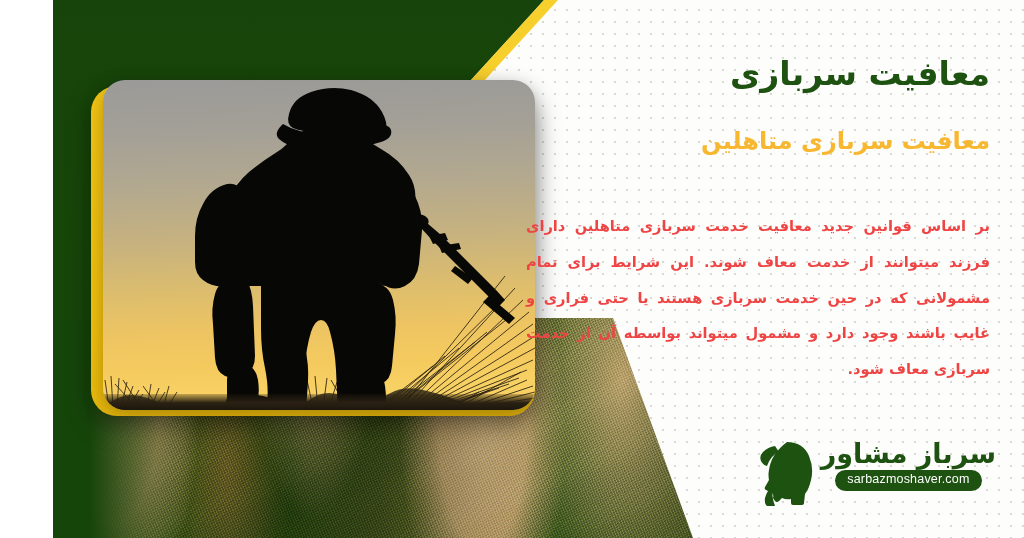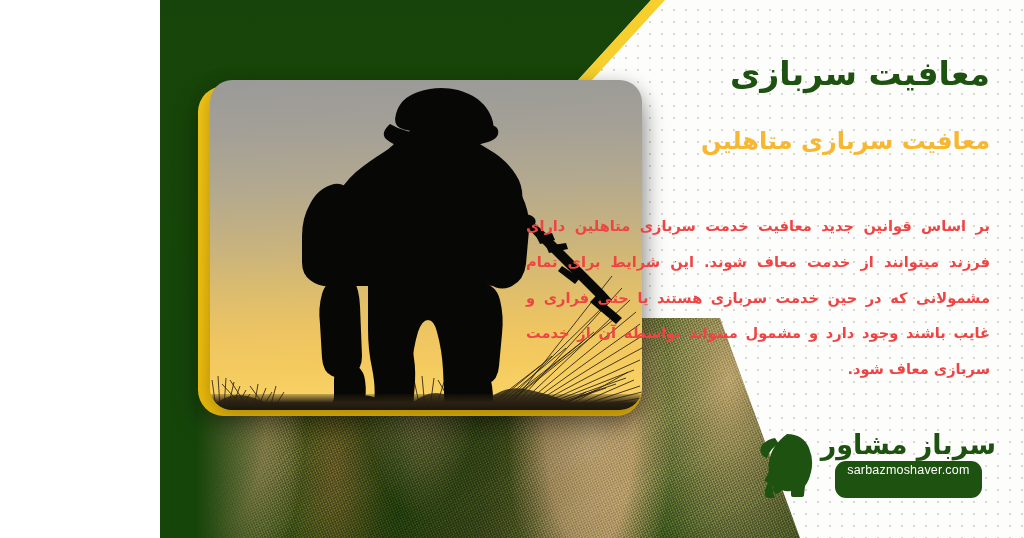--- a/index.html
+++ b/index.html
@@ -8,21 +8,21 @@
   html, body {
     width: 1024px;
     height: 538px;
     overflow: hidden;
     background: #ffffff;
     font-family: "DejaVu Sans", "Liberation Sans", sans-serif;
   }
 
   .banner {
     position: relative;
-    width: 864px;
+    width: 971px;
     height: 538px;
     overflow: hidden;
     background: #ffffff;
   }
 
   
   .dot-layer {
     position: absolute;
     inset: 0;
     background-color: #fdfdfc;
@@ -192,24 +192,24 @@
     line-height: 2.45;
     text-align: justify;
     text-align-last: right;
     padding-left: 6px;
   }
 
   
   .brand {
     position: absolute;
     right: 28px;
-    bottom: 40px;
+    bottom: 32px;
     z-index: 7;
     display: flex;
-    align-items: flex-end;
+    align-items: flex-start;
     gap: 12px;
     direction: rtl;
   }
   .brand-text-col {
     display: flex;
     flex-direction: column;
     align-items: center;
     gap: 3px;
   }
   .brand-name {
@@ -220,21 +220,21 @@
     letter-spacing: -.5px;
     white-space: nowrap;
   }
   .brand-url {
     background: #1d5210;
     color: #ffffff;
     font-family: "Liberation Sans", sans-serif;
     font-size: 12.5px;
     font-weight: 400;
     letter-spacing: .2px;
-    padding: 2px 12px 19px;
+    padding: 2px 12px 3px;
     border-radius: 11px;
     line-height: 1.25;
     direction: ltr;
     white-space: nowrap;
   }
   .brand-mark {
     width: 56px;
     height: 66px;
     display: block;
     flex: 0 0 auto;

